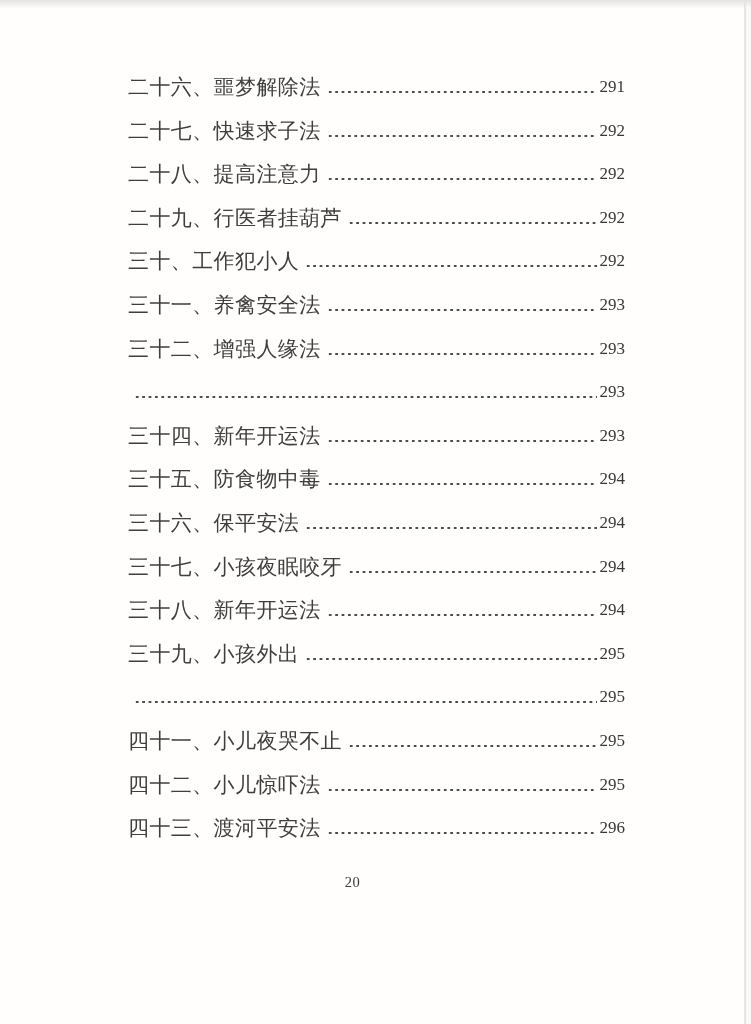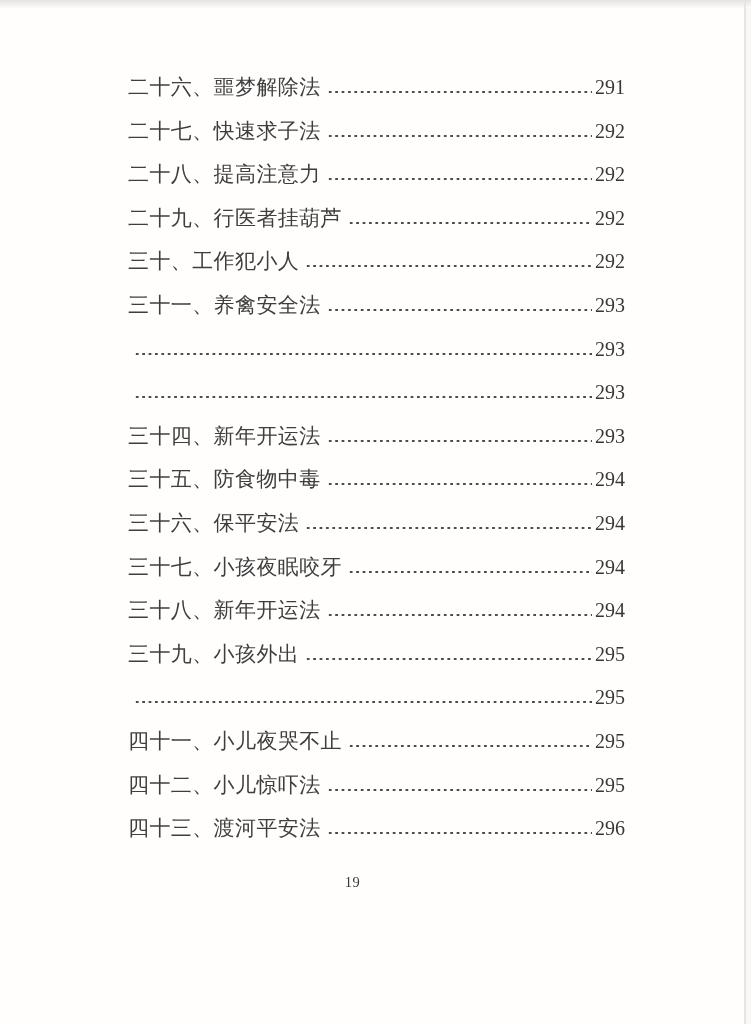--- a/index.html
+++ b/index.html
@@ -61,21 +61,21 @@
   .toc-dots {
     flex: 1;
     align-self: stretch;
     margin: 0 3px 0 6px;
     background-image: radial-gradient(circle, #4c4c4c 1.15px, rgba(0,0,0,0) 1.5px);
     background-size: 6.4px 6px;
     background-repeat: repeat-x;
     background-position: left calc(100% - 4px);
   }
   .toc-page {
-    font-size: 20px;
+    font-size: 17px;
     color: #373737;
     white-space: nowrap;
   }
   .footer {
     position: absolute;
     top: 873px;
     left: 0;
     width: 751px;
     text-align: center;
     font-size: 14.5px;
@@ -127,20 +127,21 @@
     <span class="toc-page">292</span>
   </div>
 
   <div class="toc-entry">
     <span class="toc-label">三十一、养禽安全法</span>
     <span class="toc-dots"></span>
     <span class="toc-page">293</span>
   </div>
 
   <div class="toc-entry">
+    <span class="toc-label">三十二、增强人缘法</span>
     <span class="toc-dots"></span>
     <span class="toc-page">293</span>
   </div>
 
   <div class="toc-entry">
     <span class="toc-dots"></span>
     <span class="toc-page">293</span>
   </div>
 
   <div class="toc-entry">
@@ -197,15 +198,15 @@
   </div>
 
   <div class="toc-entry">
     <span class="toc-label">四十三、渡河平安法</span>
     <span class="toc-dots"></span>
     <span class="toc-page">296</span>
   </div>
 </div>
 
   <div class="footer">
-    <span class="page-num">19</span>
+    <span class="page-num">20</span>
   </div>
 </div>
 
 </body></html>

